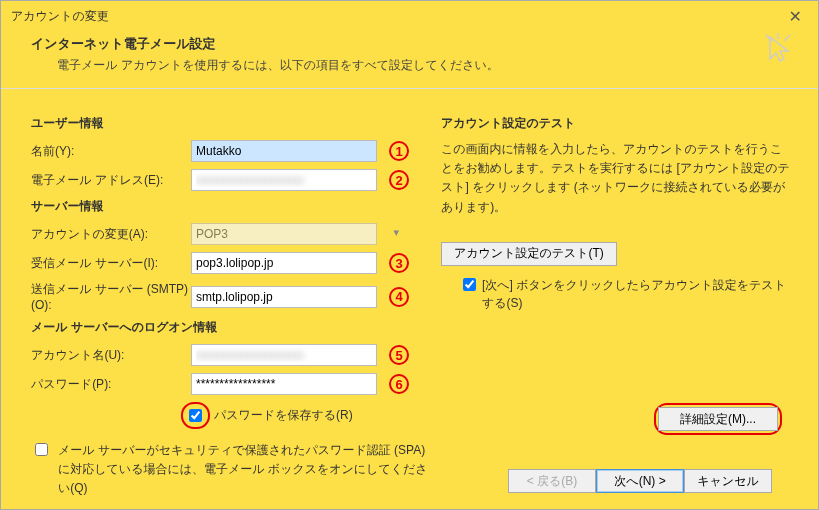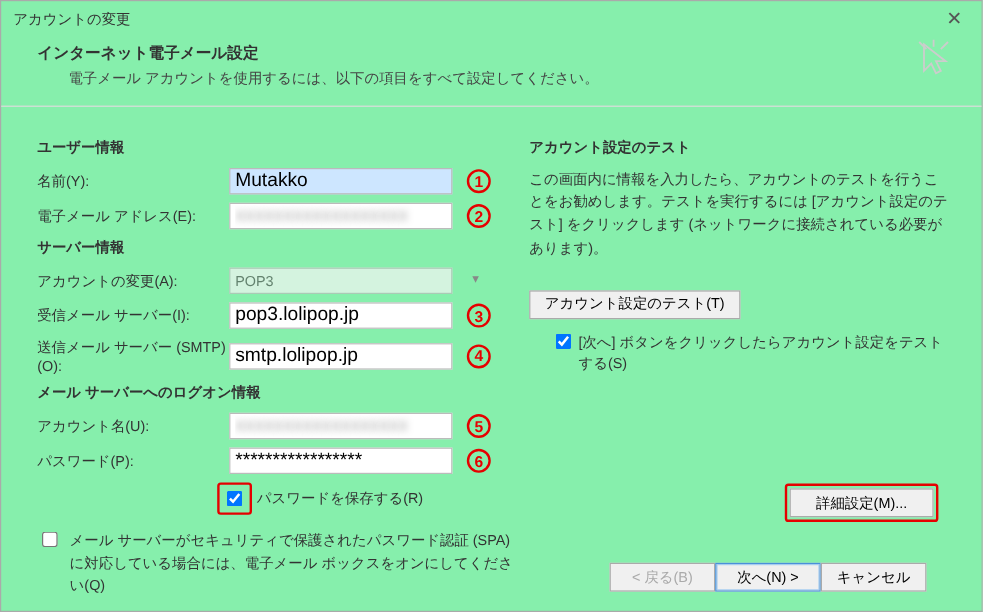--- a/index.html
+++ b/index.html
@@ -6,21 +6,21 @@
   body {
     margin: 0;
     font-family: "Meiryo UI", "Yu Gothic UI", sans-serif;
     font-size: 12px;
     color: #333;
     background: #f2f2f2;
   }
   .dialog {
     width: 819px;
     height: 510px;
-    background: #86efac;
+    background: #fde047;
     border: 1px solid #aaa;
     position: relative;
   }
   .titlebar {
     height: 30px;
     display: flex;
     align-items: center;
     justify-content: space-between;
     padding: 0 10px;
     font-size: 12px;
@@ -73,21 +73,21 @@
     width: 160px;
     flex-shrink: 0;
   }
   .row input[type="text"],
   .row input[type="password"] {
     width: 186px;
     height: 22px;
     border: 1px solid #bbb;
     padding: 2px 4px;
     font-family: inherit;
-    font-size: 16px;
+    font-size: 12px;
   }
   .row select {
     width: 186px;
     height: 22px;
     border: 1px solid #bbb;
     background: #f5f5f5;
     font-family: inherit;
     font-size: 12px;
     padding-left: 4px;
     color: #555;
@@ -133,21 +133,21 @@
     align-items: flex-start;
     margin-top: 6px;
     margin-bottom: 4px;
   }
   .cb-row input[type="checkbox"] {
     margin-right: 6px;
     margin-top: 2px;
   }
   .red-box {
     border: 2px solid #e60000;
-    border-radius: 3px;
+    border-radius: 13px;
     padding: 2px;
     display: inline-flex;
   }
   .save-pw-wrap {
     margin-left: 150px;
     display: inline-flex;
     align-items: center;
   }
   .save-pw-wrap input[type="checkbox"] { margin-right: 4px; }
   .right-text {

